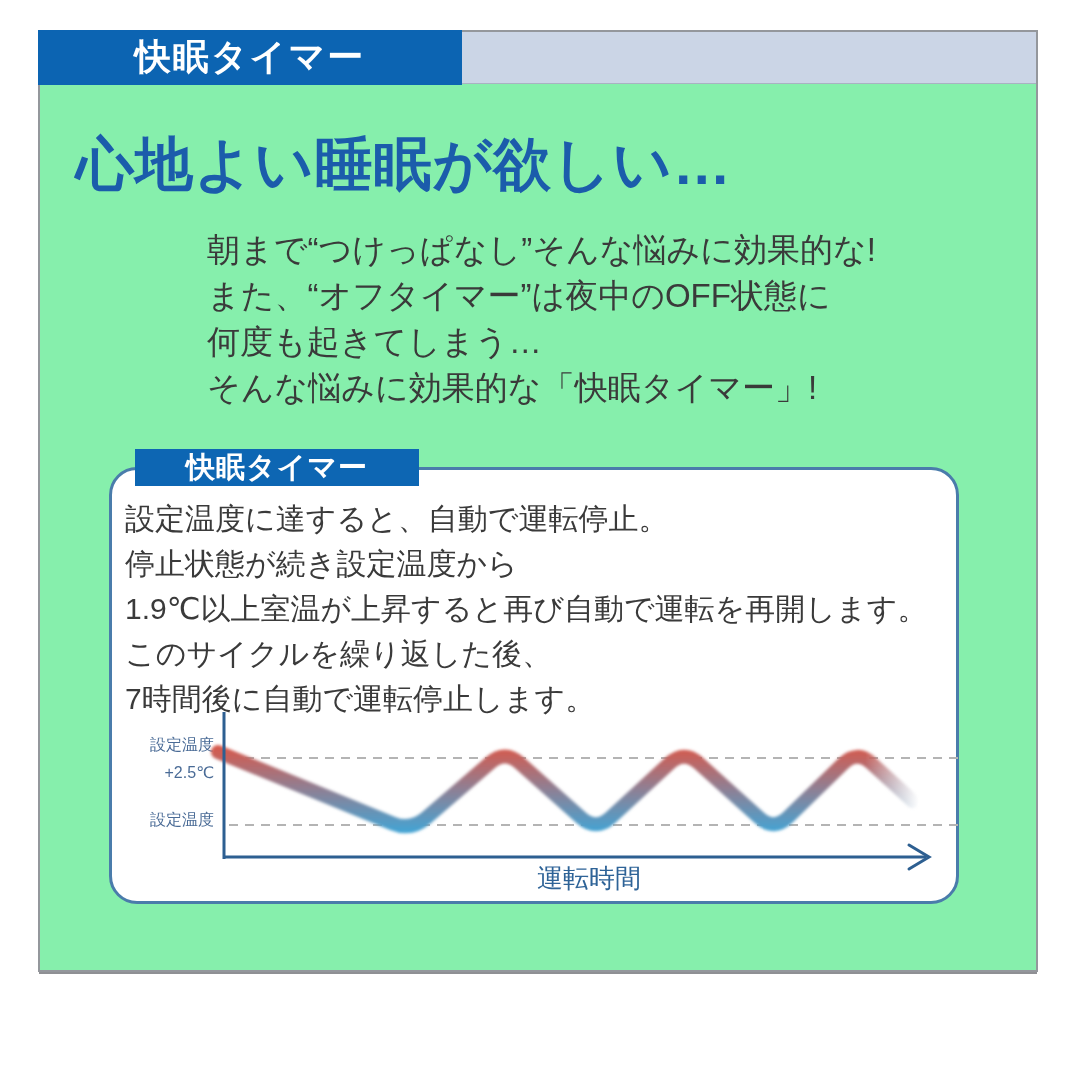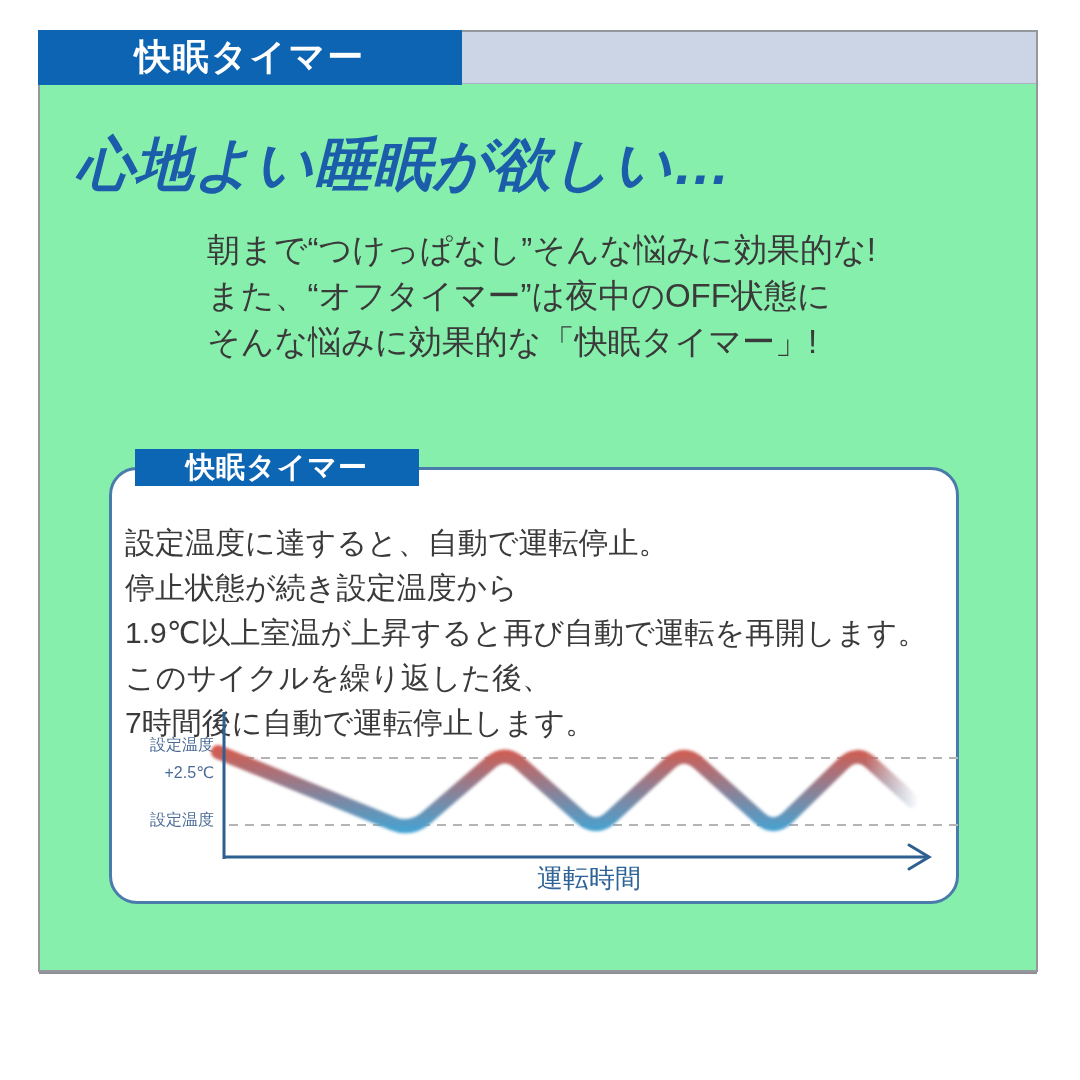--- a/index.html
+++ b/index.html
@@ -42,21 +42,21 @@
   }
   .feature-label{
     position:absolute;left:133px;top:447px;width:284px;height:37px;
     background:#0d66b3;display:flex;align-items:center;justify-content:center;
   }
   .feature-label span{
     color:#ffffff;font-size:29px;font-weight:bold;letter-spacing:1px;white-space:nowrap;
   }
   .feature-body{
     position:absolute;left:123px;top:494px;
-    color:#3a3a3a;font-size:30px;line-height:45px;white-space:nowrap;margin-top:24px;
+    color:#3a3a3a;font-size:30px;line-height:45px;white-space:nowrap;
   }
   
   .chart-svg{position:absolute;left:110px;top:695px;width:870px;height:205px;}
   .tick-label{
     position:absolute;width:100px;text-align:right;
     font-size:16px;color:#4a6b96;white-space:nowrap;
   }
   .tick-top   {left:112px;top:733px;}
   .tick-top2  {left:112px;top:761px;}
   .tick-bottom{left:112px;top:808px;}
@@ -68,25 +68,26 @@
 </head>
 <body>
 
 <div id="stage">
   <div class="frame">
     <div class="banner-strip" style="background: rgb(203, 213, 230);"></div>
     <div class="banner-title-box" style="background: rgb(12, 100, 178);">
       <span>快眠タイマー</span>
     </div>
 
-    <div class="heading" style="left: 36px; top: 94px; color: rgb(27, 92, 171); font-style: italic;">心地よい睡眠が欲しい…</div>
+    <div class="heading" style="left: 36px; top: 94px; color: rgb(27, 92, 171);">心地よい睡眠が欲しい…</div>
 
     <div class="intro" style="left: 167px; top: 195px; color: rgb(58, 58, 58);">
       <div>朝まで“つけっぱなし”そんな悩みに効果的な!</div>
       <div>また、“オフタイマー”は夜中のOFF状態に</div>
+      <div>何度も起きてしまう…</div>
       <div>そんな悩みに効果的な「快眠タイマー」!</div>
     </div>
 
     <div class="feature-box" style="left: 69px; top: 435px; border-color: rgb(74, 124, 171);"></div>
     <div class="feature-label" style="left: 95px; top: 417px; background: rgb(13, 102, 179);">
       <span>快眠タイマー</span>
     </div>
 
     <div class="feature-body" style="left: 85px; top: 464px; color: rgb(58, 58, 58);">
       <div>設定温度に達すると、自動で運転停止。</div>

